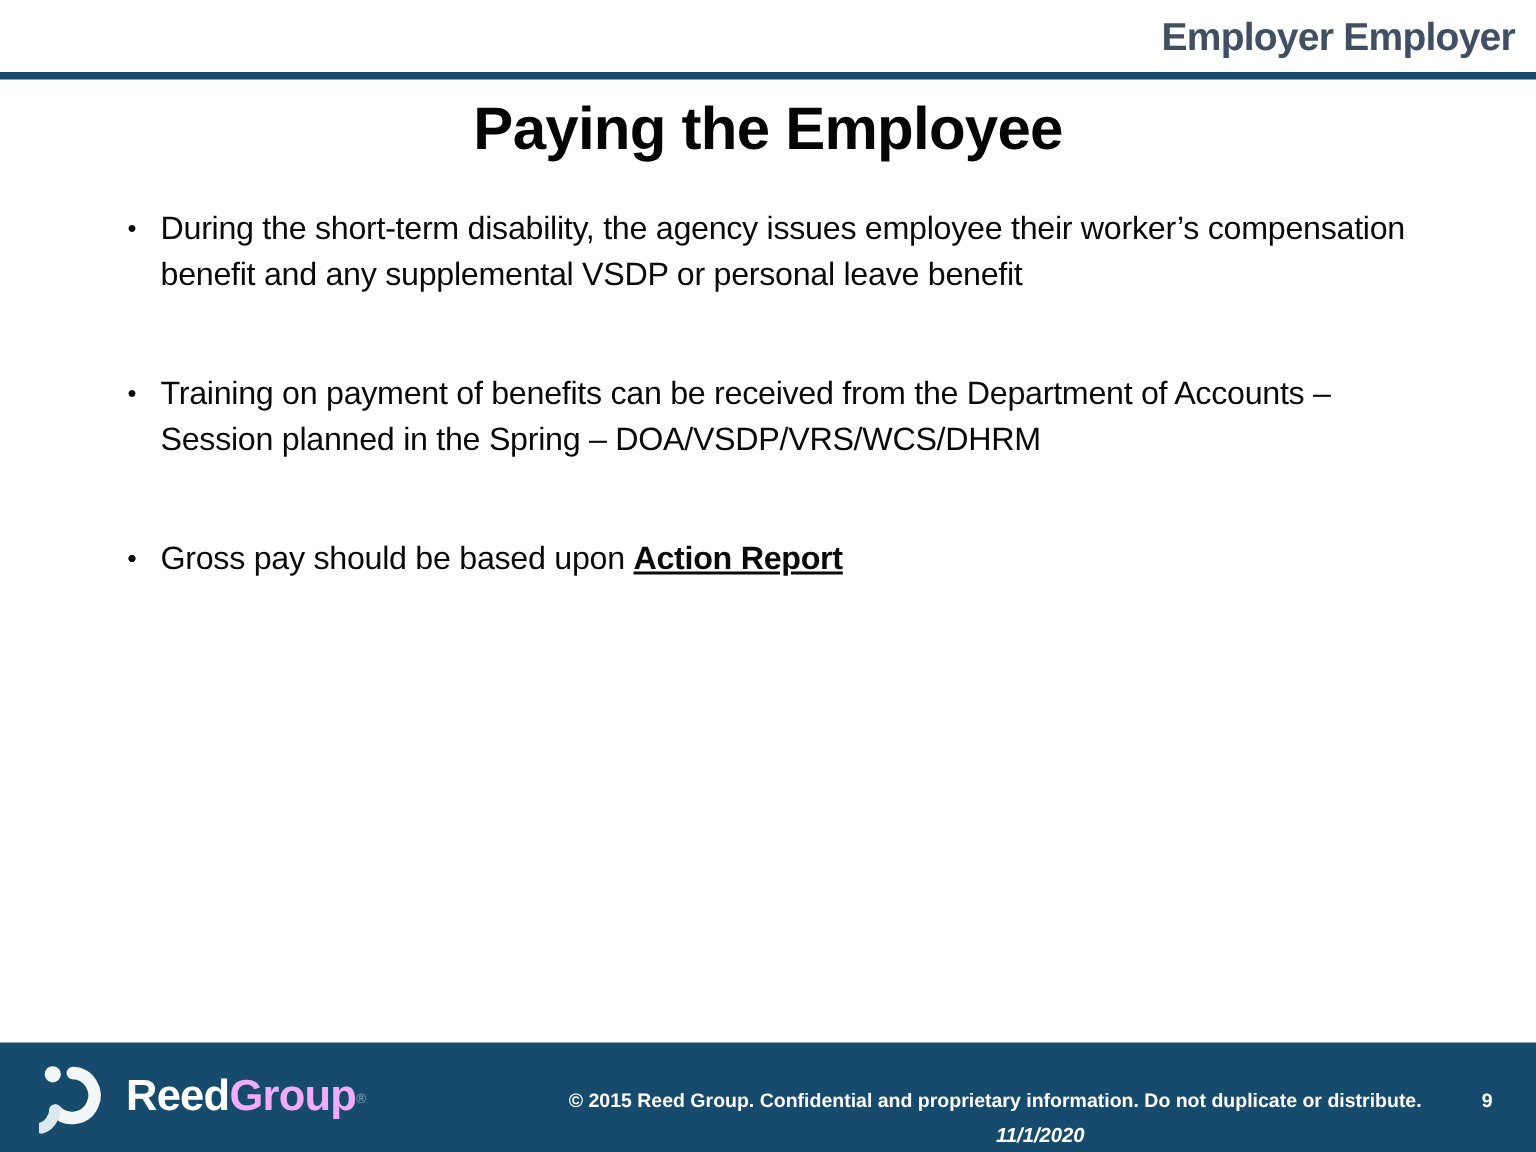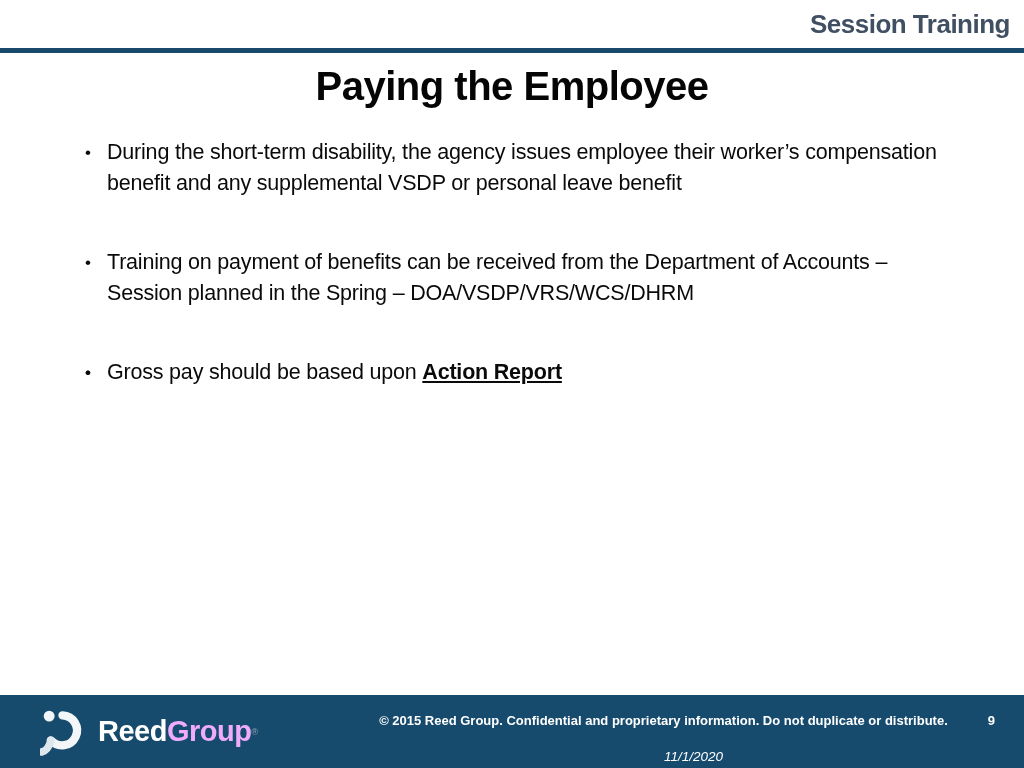--- a/index.html
+++ b/index.html
@@ -85,21 +85,21 @@
     position: absolute;
     left: 0;
     bottom: 0;
     width: 100%;
     height: 73px;
     background: #174B6D;
     color: #ffffff;
   }
   .logo {
     position: absolute;
-    left: 40px;
+    left: 26px;
     top: 50%;
     transform: translateY(-50%);
     display: flex;
     align-items: center;
   }
   .logo-icon {
     width: 50px;
     height: 54px;
     margin-right: 8px;
   }
@@ -135,31 +135,31 @@
     font-size: 13px;
     font-weight: bold;
   }
   .footer-page {
     font-size: 13px;
     font-weight: bold;
     margin-left: 40px;
   }
   .footer-date {
     font-size: 13.5px;
-    font-weight: normal;
+    font-weight: bold;
     font-style: italic;
-    margin-top: 20px;
+    margin-top: 6px;
   }
 </style>
 </head>
 <body>
 
 <div class="slide">
 
-  <div class="header-title">Session Training</div>
+  <div class="header-title">Employer Employer</div>
   <div class="header-rule"></div>
 
   <div class="page-title">Paying the Employee</div>
 
   <ul class="bullets">
     <li>
       <span class="bullet-marker">•</span>
       <span>During the short-term disability, the agency issues employee their worker’s compensation benefit and any supplemental VSDP or personal leave benefit</span>
     </li>
     <li>

